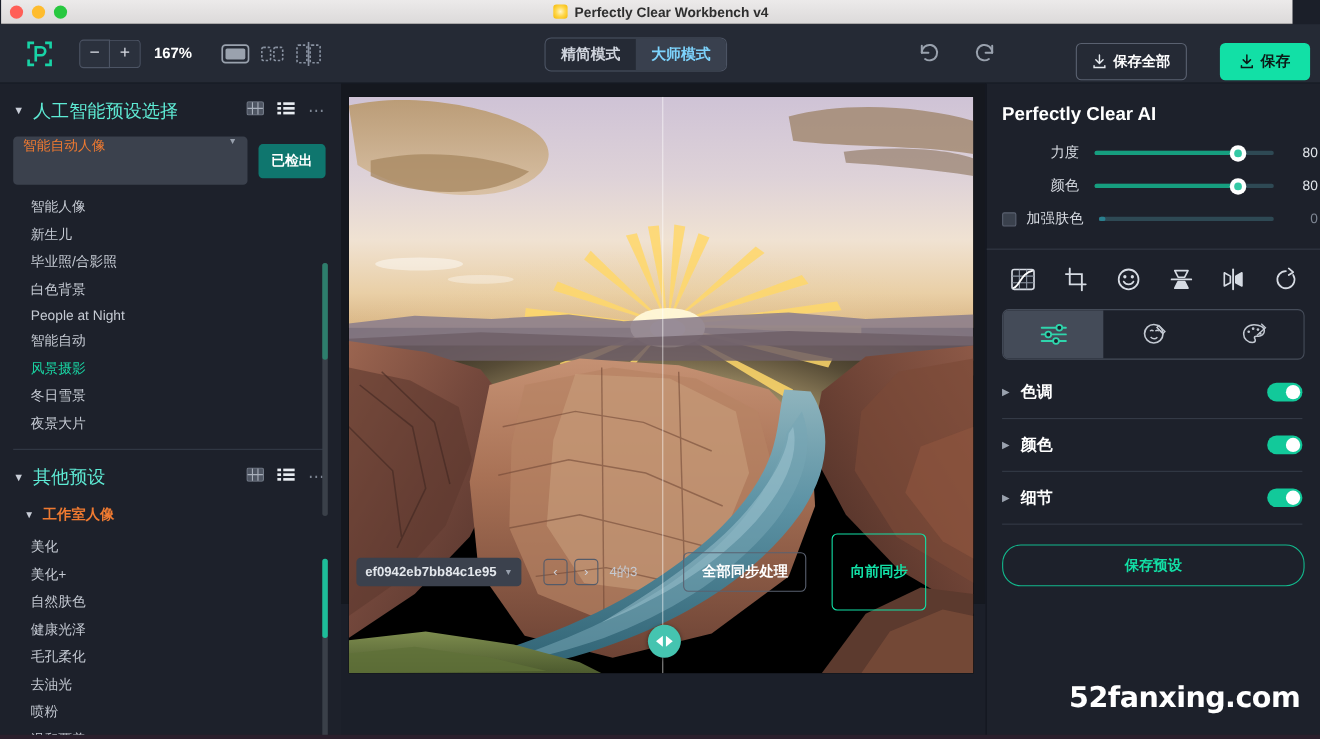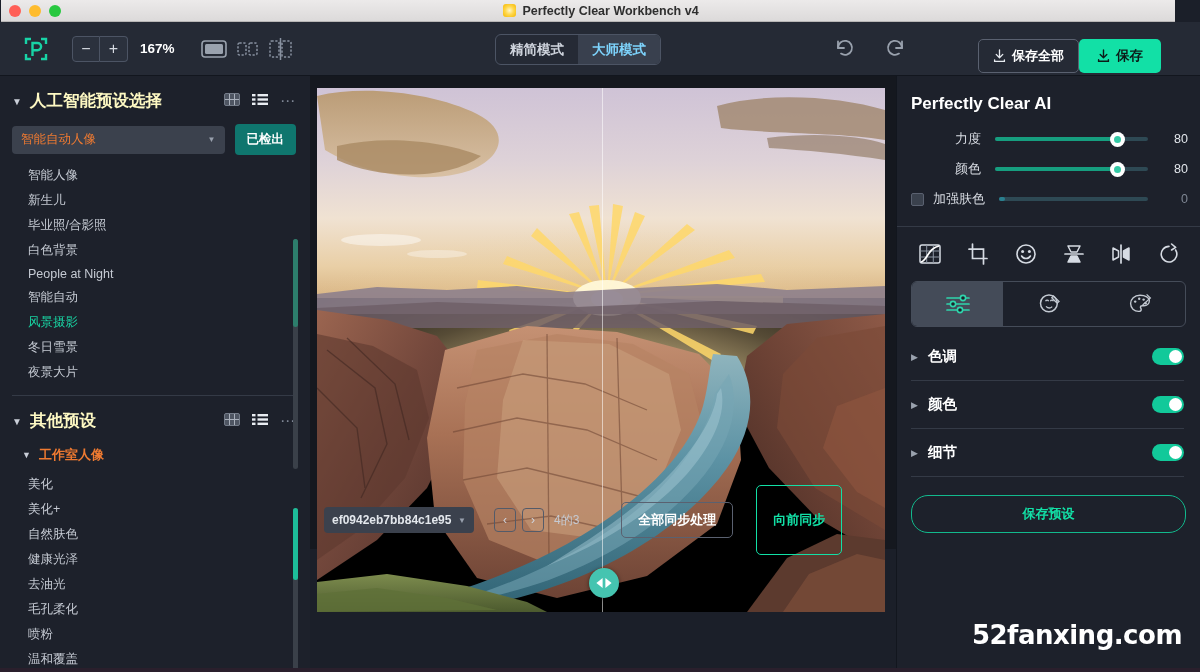--- a/index.html
+++ b/index.html
@@ -69,47 +69,47 @@
   .undo-redo { position: absolute; left: 832px; top: 12px; display: flex; gap: 24px; }
   .ur { width: 26px; height: 26px; display: flex; align-items: center; justify-content: center; cursor: pointer; }
 
   .save-all {
     position: absolute; left: 978px; top: 34px; transform: translateY(-50%);
     border: 1px solid #5a6170; border-radius: 5px; background: transparent;
     color: #ffffff; font-size: 13px; font-weight: bold;
     padding: 7px 14px; display: flex; align-items: center; gap: 6px; cursor: pointer;
   }
   .save-btn {
-    position: absolute; left: 1120px; top: 34px; transform: translate(-50%,-50%);
+    position: absolute; left: 1150px; top: 34px; transform: translate(-50%,-50%);
     border-radius: 5px; background: #12e0a6;
     color: #0c1b18; font-size: 13.5px; font-weight: bold;
     padding: 8px 18px; display: flex; align-items: center; gap: 6px; cursor: pointer;
     white-space: nowrap;
   }
 
   
   .body-row { position: absolute; top: 76px; left: 0; width: 1200px; height: 596px; display: flex; }
   .left-panel { width: 310px; height: 596px; background: #1d212b; position: relative; overflow: hidden; }
   .center-panel { width: 586px; height: 473px; background: #15181f; position: relative; }
   .right-panel { width: 304px; height: 596px; background: #1d212b; position: relative;
                  border-left: 1px solid #12161e; }
 
   
   .sec-head {
     display: flex; align-items: center; padding: 14px 14px 8px 12px;
   }
   .caret { color: #c9ced8; font-size: 10px; margin-right: 8px; }
-  .sec-title { color: #fef9c3; font-size: 16.5px; font-weight: bold; flex: 1; }
+  .sec-title { color: #5eead4; font-size: 16.5px; font-weight: normal; flex: 1; }
   .head-icons { display: flex; align-items: center; gap: 12px; }
   .dots { color: #7e8694; font-size: 15px; letter-spacing: 1px; line-height: 8px; }
 
   .preset-row { display: flex; align-items: center; gap: 10px; padding: 4px 14px 6px 12px; }
   .select-box {
-    flex: 1; height: 28px; background: #3b414d; border-radius: 4px;
-    display: flex; align-items: center; padding: 0 9px;
+    flex: 1; height: 44px; background: #3b414d; border-radius: 4px;
+    display: flex; align-items: flex-start; padding: 0 9px;
     color: #ef7a31; font-size: 12.5px; cursor: pointer;
   }
   .select-box .sel-caret { margin-left: auto; color: #98a0ad; font-size: 8px; }
   .detected-btn {
     background: #0f766e; color: #ffffff; font-size: 12.5px; font-weight: bold;
     border-radius: 4px; padding: 7px 12px; cursor: pointer; white-space: nowrap;
   }
 
   .plist { list-style: none; padding: 2px 0 0 0; }
   .plist li {
@@ -183,21 +183,21 @@
     margin-left: 42px; border: 1px solid #5a6170; border-radius: 5px;
     color: #ffffff; font-size: 13px; font-weight: bold; padding: 8px 16px; cursor: pointer;
   }
   .sync-fwd {
     margin-left: 23px; border: 1px solid #12e0a6; border-radius: 5px;
     color: #12e0a6; font-size: 13px; font-weight: bold; padding: 25px 16px; cursor: pointer;
   }
 
   
   .rp-title { color: #ffffff; font-size: 17px; font-weight: bold; padding: 18px 0 0 14px; }
-  .slider-row { display: flex; align-items: center; padding: 6px 12px 6px 14px; }
+  .slider-row { display: flex; align-items: center; padding: 6px 2px 6px 14px; }
   .chk {
     width: 13px; height: 13px; border: 1px solid #5a6170; border-radius: 2px;
     background: #3a414d; margin-right: 5px; cursor: pointer;
   }
   .sl-label { width: 70px; color: #d8dce3; font-size: 13px; text-align: right; padding-right: 0; }
   .sl-track {
     position: relative; flex: 1; height: 4px; background: #2e4954; border-radius: 2px;
     margin: 0 14px;
   }
   .sl-fill { position: absolute; left: 0; top: 0; height: 4px; background: #169e7f; border-radius: 2px; }
@@ -432,22 +432,22 @@
       <div class="group-head">
         <span class="caret">▼</span>
         <span class="group-title">工作室人像</span>
       </div>
 
       <ul class="plist">
         <li>美化</li>
         <li>美化+</li>
         <li>自然肤色</li>
         <li>健康光泽</li>
+        <li>毛孔柔化</li>
         <li>去油光</li>
-        <li>毛孔柔化</li>
         <li>喷粉</li>
         <li>温和覆盖</li>
       </ul>
 
       <div class="scroll-a">
         <div class="scroll-a-thumb"></div>
       </div>
       <div class="scroll-b">
         <div class="scroll-b-thumb"></div>
       </div>

